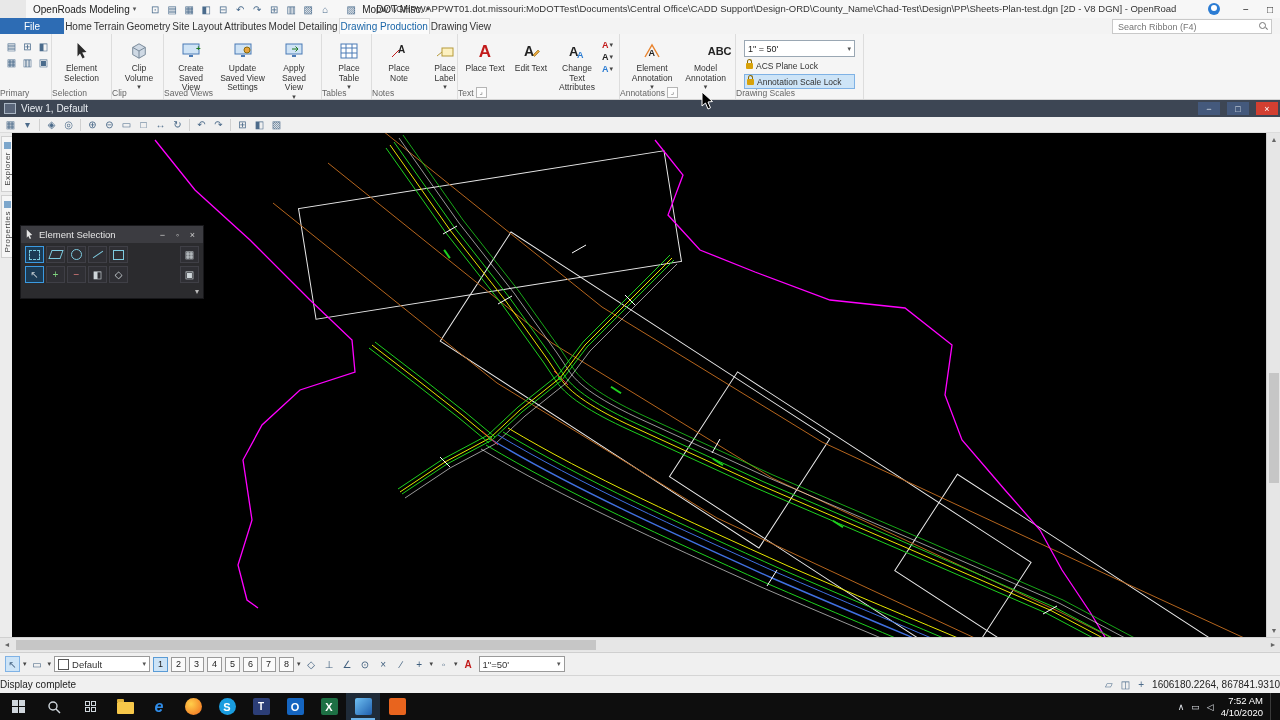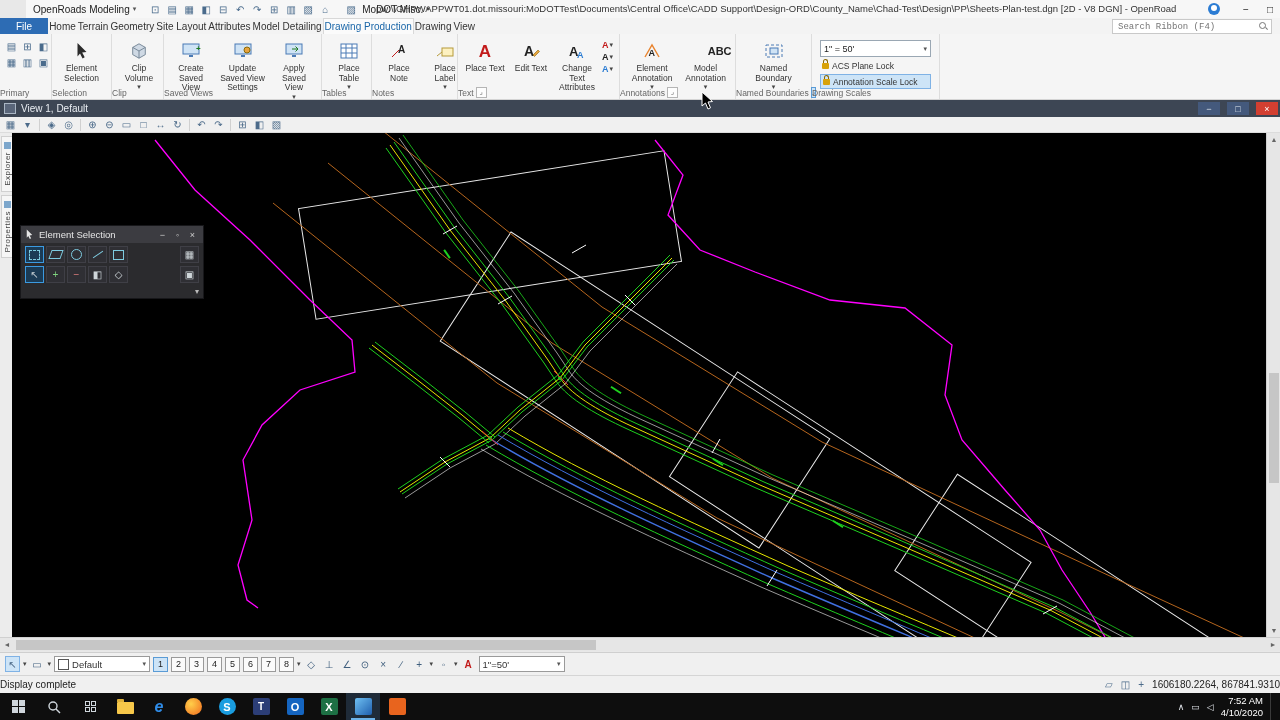--- a/index.html
+++ b/index.html
@@ -17,24 +17,24 @@
   .misc{display:flex;align-items:center;gap:3px;margin-left:10px;color:#222;}
   #doc-title{position:absolute;left:350px;top:3px;font-size:9.5px;color:#333;white-space:nowrap;max-width:800px;overflow:hidden;}
   #win-right{margin-left:auto;display:flex;align-items:center;height:100%;}
   .person{width:12px;height:12px;border-radius:50%;background:#2b7cd3;position:relative;margin-right:14px;}
   .person:after{content:"";position:absolute;left:3px;top:2px;width:6px;height:6px;border-radius:50%;background:#fff;}
   .wb{width:24px;height:17px;display:flex;align-items:center;justify-content:center;font-size:10px;color:#222;}
 
   
   #ribbon-tabs{top:18px;left:0;width:1280px;height:16px;background:#f3f3f3;display:flex;align-items:stretch;font-size:10px;border-bottom:1px solid #e6e6e6;}
   .rtab{padding:0 1px;display:flex;align-items:center;color:#333;}
-  .rtab.file{background:#2d6cb4;color:#fff;padding:0 16px;}
+  .rtab.file{background:#2d6cb4;color:#fff;padding:0 24px;}
   .rtab.active{background:#fbfbfb;color:#1a66a8;border:1px solid #d8d8d8;border-bottom:none;}
   #ribbon-search{position:absolute;right:8px;top:1px;width:152px;height:13px;background:#fff;border:1px solid #c9c9c9;display:flex;align-items:center;padding:0 3px;}
-  #ribbon-search input{border:none;outline:none;flex:1;font-size:9px;color:#777;font-family:Liberation Mono, monospace;background:transparent;}
+  #ribbon-search input{border:none;outline:none;flex:1;font-size:9px;color:#777;font-family:Liberation Sans, sans-serif;background:transparent;}
   .mag{width:9px;height:9px;position:relative;flex:none;}
   .mag:before{content:"";position:absolute;left:0;top:0;width:5px;height:5px;border:1.2px solid #777;border-radius:50%;}
   .mag:after{content:"";position:absolute;left:6px;top:6px;width:3px;height:1.2px;background:#777;transform:rotate(45deg);}
 
   
   #ribbon{top:34px;left:0;width:1280px;height:66px;background:#f5f5f5;display:flex;border-bottom:1px solid #d4d4d4;box-sizing:border-box;}
   .rgroup{position:relative;display:flex;align-items:flex-start;padding:3px 4px 14px 4px;border-right:1px solid #ddd;box-sizing:border-box;height:100%;}
   .glabel{position:absolute;bottom:1px;left:0;right:0;display:flex;align-items:center;gap:2px;font-size:8.5px;color:#666;white-space:nowrap;}
   .launcher{width:9px;height:9px;border:1px solid #b5b5b5;background:#fdfdfd;font-size:7px;line-height:8px;text-align:center;color:#666;}
   .launcher.hot{background:#cde4f7;border-color:#5a9bd5;}
@@ -369,36 +369,20 @@
         </span>
       <span>Model Annotation</span>
       <span class="caret">▾</span>
     </div>
     <div class="glabel">
       <span>Annotations</span>
       <span class="launcher">⌟</span>
     </div>
   </div>
 
-  <div class="rgroup" style="width:76px;">
-    <div class="bigbtn">
-      <span class="bicon">
-        <svg width="20" height="18" viewBox="0 0 20 18">
-            <rect x="2" y="3" width="16" height="12" fill="none" stroke="#4a7ab5" stroke-dasharray="3 2"></rect>
-            <rect x="6" y="6" width="8" height="6" fill="#cfe3f5" stroke="#4a7ab5"></rect>
-          </svg>
-      </span>
-      <span>Named Boundary</span>
-      <span class="caret">▾</span>
-    </div>
-    <div class="glabel">
-      <span>Named Boundaries</span>
-      <span class="launcher hot">⌟</span>
-    </div>
-  </div>
 
   <div class="rgroup" style="width:128px;">
     <div class="scales">
       <div class="scale-dd">
         <span>1" = 50'</span>
         <span class="dd-caret">▾</span>
       </div>
       <div class="lockrow">
         <span class="padlock"></span>
         <span>ACS Plane Lock</span>

